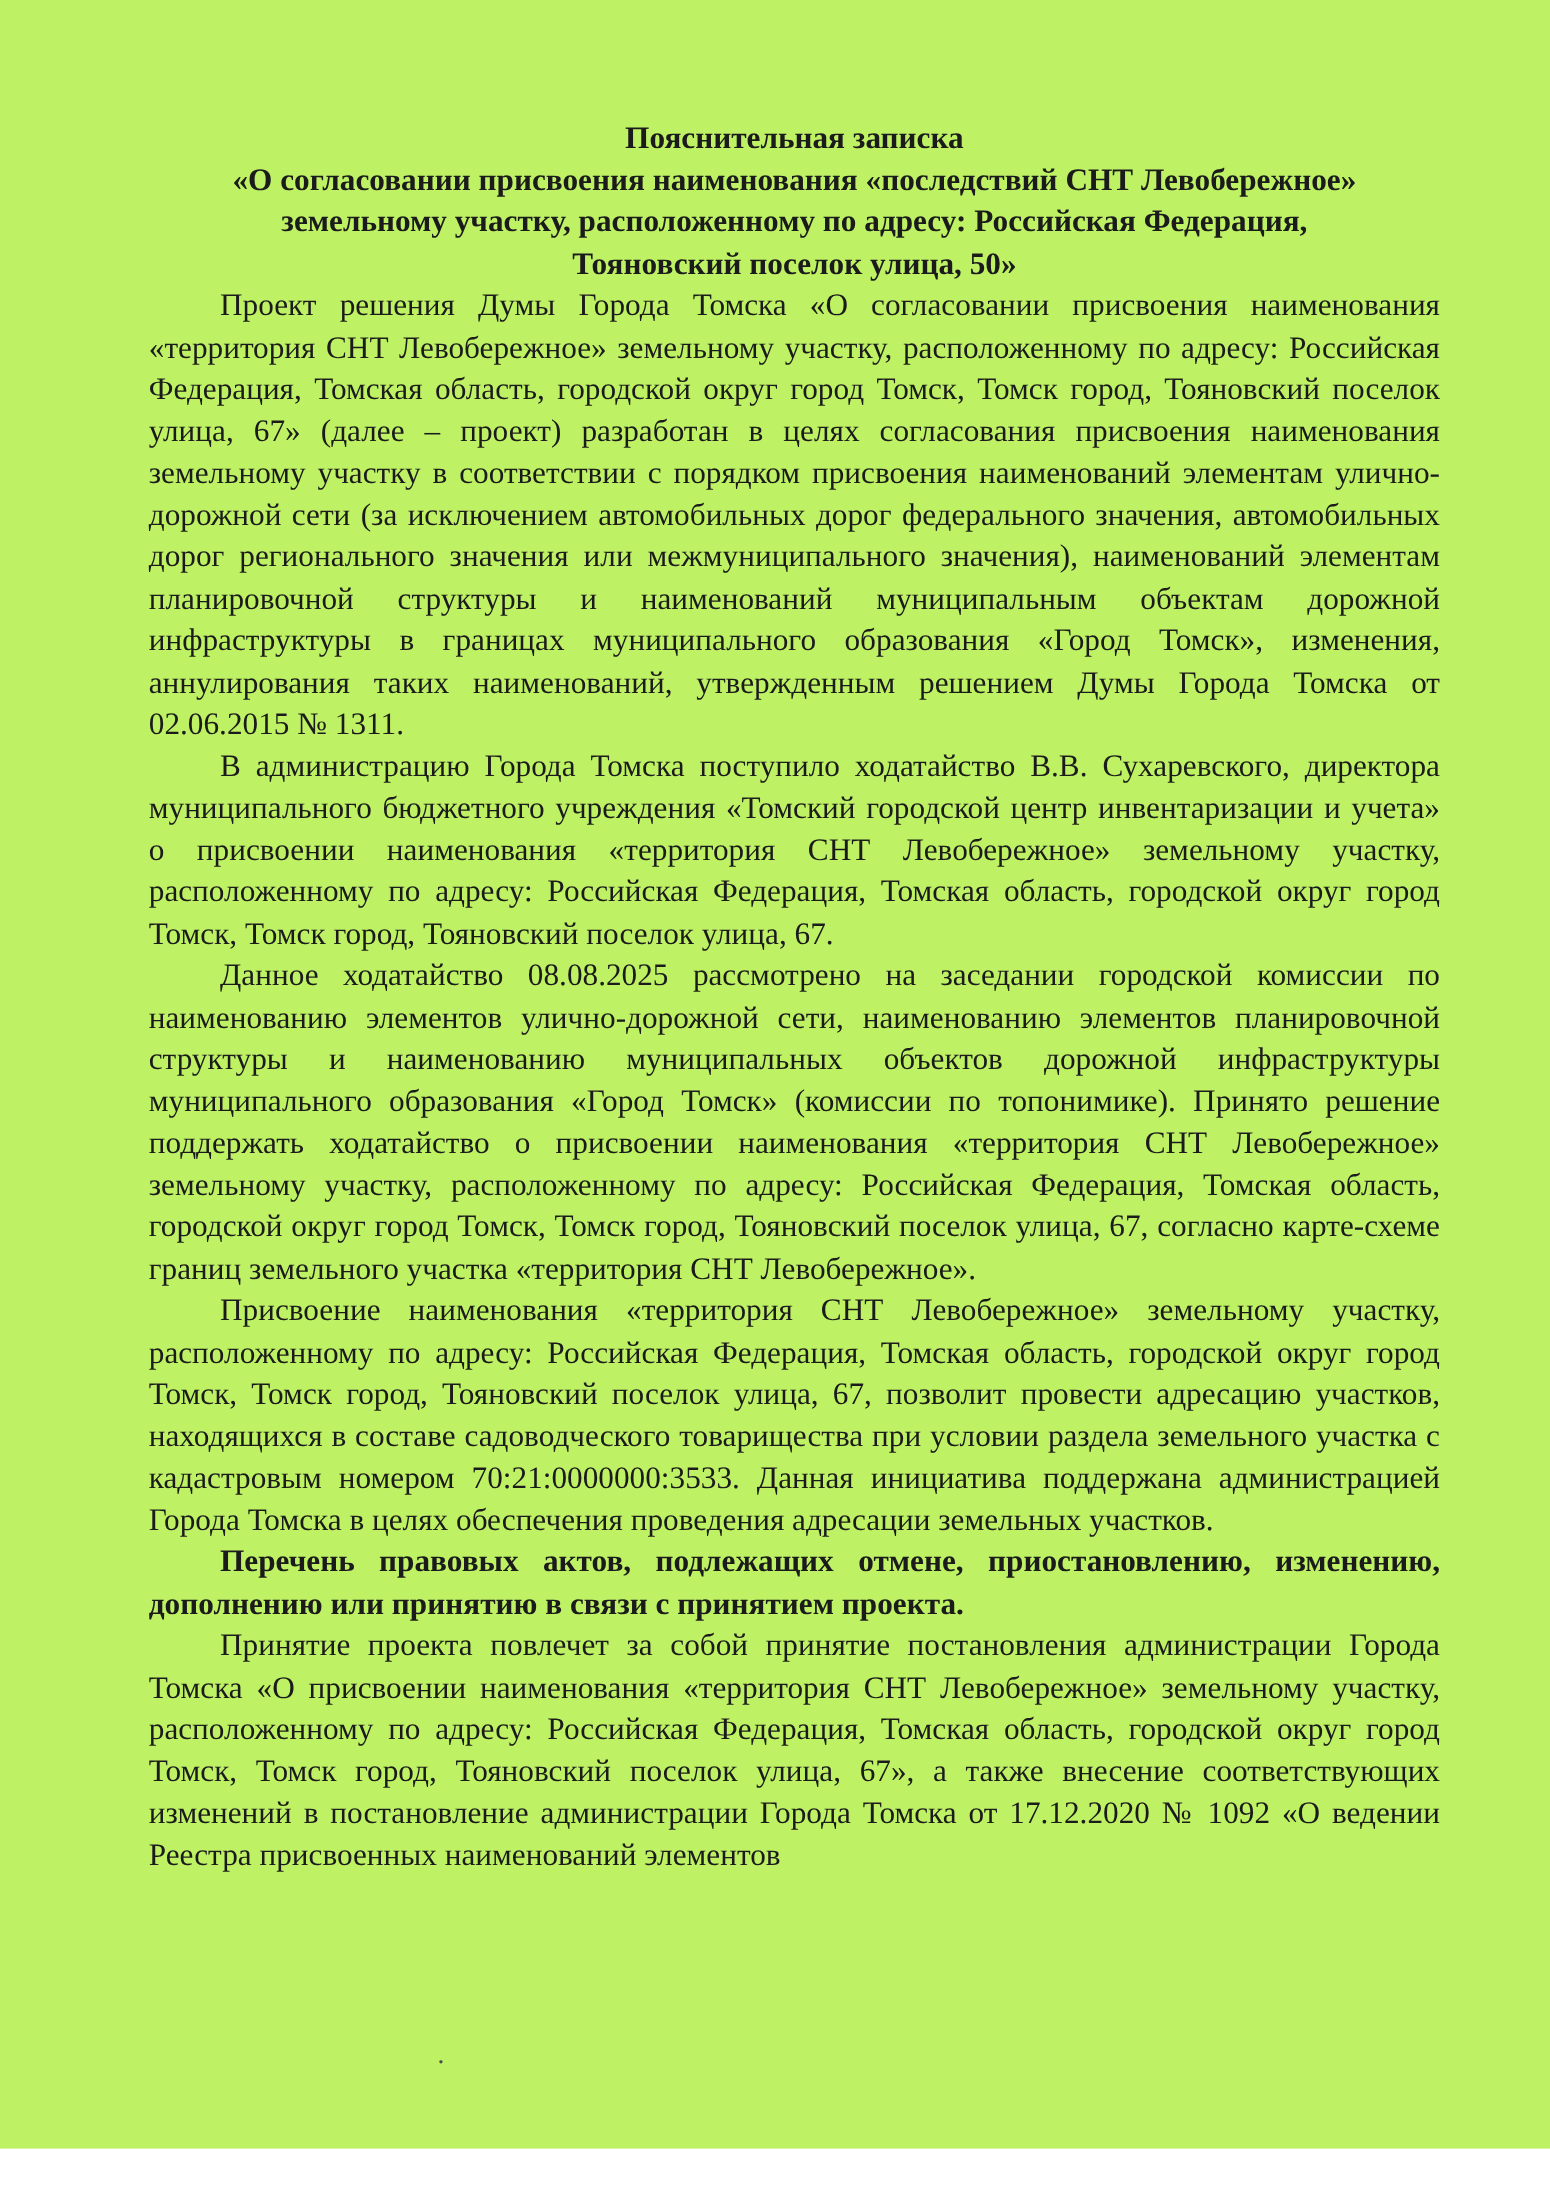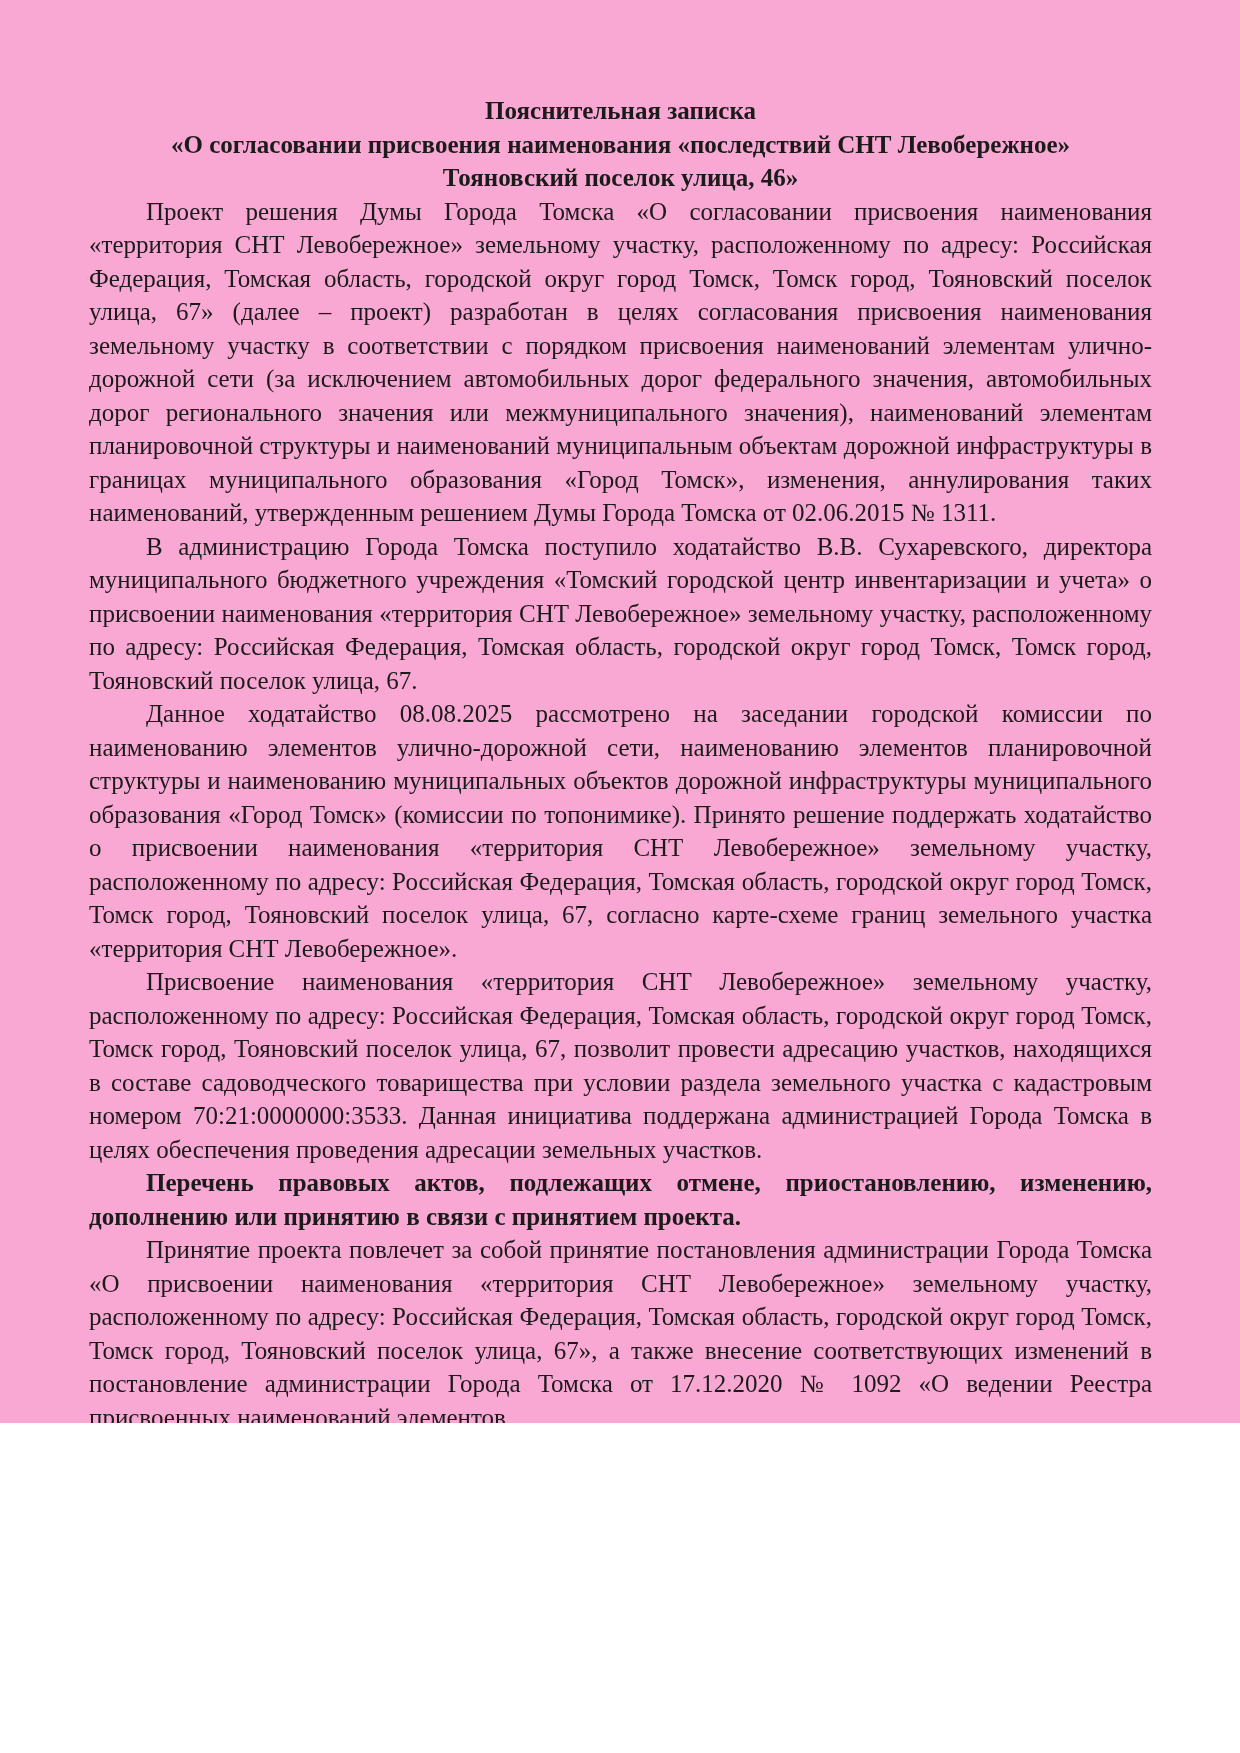--- a/index.html
+++ b/index.html
@@ -3,24 +3,24 @@
 <meta charset="utf-8">
 <style>
   html, body {
     margin: 0;
     padding: 0;
     background: #ffffff;
   }
   .page {
     position: relative;
     width: 1240px;
-    height: 1423px;
+    height: 1719px;
     box-sizing: border-box;
-    padding: 94px 88px 0 89px;
-    background: #f9a8d4;
+    padding: 94px 88px 0 119px;
+    background: #bef264;
     color: #1b1b1b;
     font-family: "Liberation Serif", "DejaVu Serif", serif;
     font-size: 25px;
     line-height: 33.5px;
     overflow: hidden;
   }
   .title-block {
     text-align: center;
     font-weight: bold;
   }
@@ -48,21 +48,22 @@
   }
 </style>
 </head>
 <body>
 
 <div class="page">
 
   <div class="title-block">
     <div class="title-line">Пояснительная записка</div>
     <div class="title-line">«О согласовании присвоения наименования «последствий СНТ Левобережное»</div>
-    <div class="title-line">Тояновский поселок улица, 46»</div>
+    <div class="title-line">земельному участку, расположенному по адресу: Российская Федерация,</div>
+    <div class="title-line">Тояновский поселок улица, 50»</div>
   </div>
 
   <p class="para">Проект решения Думы Города Томска «О согласовании присвоения наименования «территория СНТ Левобережное» земельному участку, расположенному по адресу: Российская Федерация, Томская область, городской округ город Томск, Томск город, Тояновский поселок улица, 67» (далее – проект) разработан в целях согласования присвоения наименования земельному участку в соответствии с порядком присвоения наименований элементам улично-дорожной сети (за исключением автомобильных дорог федерального значения, автомобильных дорог регионального значения или межмуниципального значения), наименований элементам планировочной структуры и наименований муниципальным объектам дорожной инфраструктуры в границах муниципального образования «Город Томск», изменения, аннулирования таких наименований, утвержденным решением Думы Города Томска от 02.06.2015 № 1311.</p>
 
   <p class="para">В администрацию Города Томска поступило ходатайство В.В. Сухаревского, директора муниципального бюджетного учреждения «Томский городской центр инвентаризации и учета» о присвоении наименования «территория СНТ Левобережное» земельному участку, расположенному по адресу: Российская Федерация, Томская область, городской округ город Томск, Томск город, Тояновский поселок улица, 67.</p>
   <p class="para">Данное ходатайство 08.08.2025 рассмотрено на заседании городской комиссии по наименованию элементов улично-дорожной сети, наименованию элементов планировочной структуры и наименованию муниципальных объектов дорожной инфраструктуры муниципального образования «Город Томск» (комиссии по топонимике). Принято решение поддержать ходатайство о присвоении наименования «территория СНТ Левобережное» земельному участку, расположенному по адресу: Российская Федерация, Томская область, городской округ город Томск, Томск город, Тояновский поселок улица, 67, согласно карте-схеме границ земельного участка «территория СНТ Левобережное».</p>
   <p class="para">Присвоение наименования «территория СНТ Левобережное» земельному участку, расположенному по адресу: Российская Федерация, Томская область, городской округ город Томск, Томск город, Тояновский поселок улица, 67, позволит провести адресацию участков, находящихся в составе садоводческого товарищества при условии раздела земельного участка с кадастровым номером 70:21:0000000:3533. Данная инициатива поддержана администрацией Города Томска в целях обеспечения проведения адресации земельных участков.</p>
 
   <p class="heading">Перечень правовых актов, подлежащих отмене, приостановлению, изменению, дополнению или принятию в связи с принятием проекта.</p>
   <p class="para">Принятие проекта повлечет за собой принятие постановления администрации Города Томска «О присвоении наименования «территория СНТ Левобережное» земельному участку, расположенному по адресу: Российская Федерация, Томская область, городской округ город Томск, Томск город, Тояновский поселок улица, 67», а также внесение соответствующих изменений в постановление администрации Города Томска от 17.12.2020 № 1092 «О ведении Реестра присвоенных наименований элементов</p>

